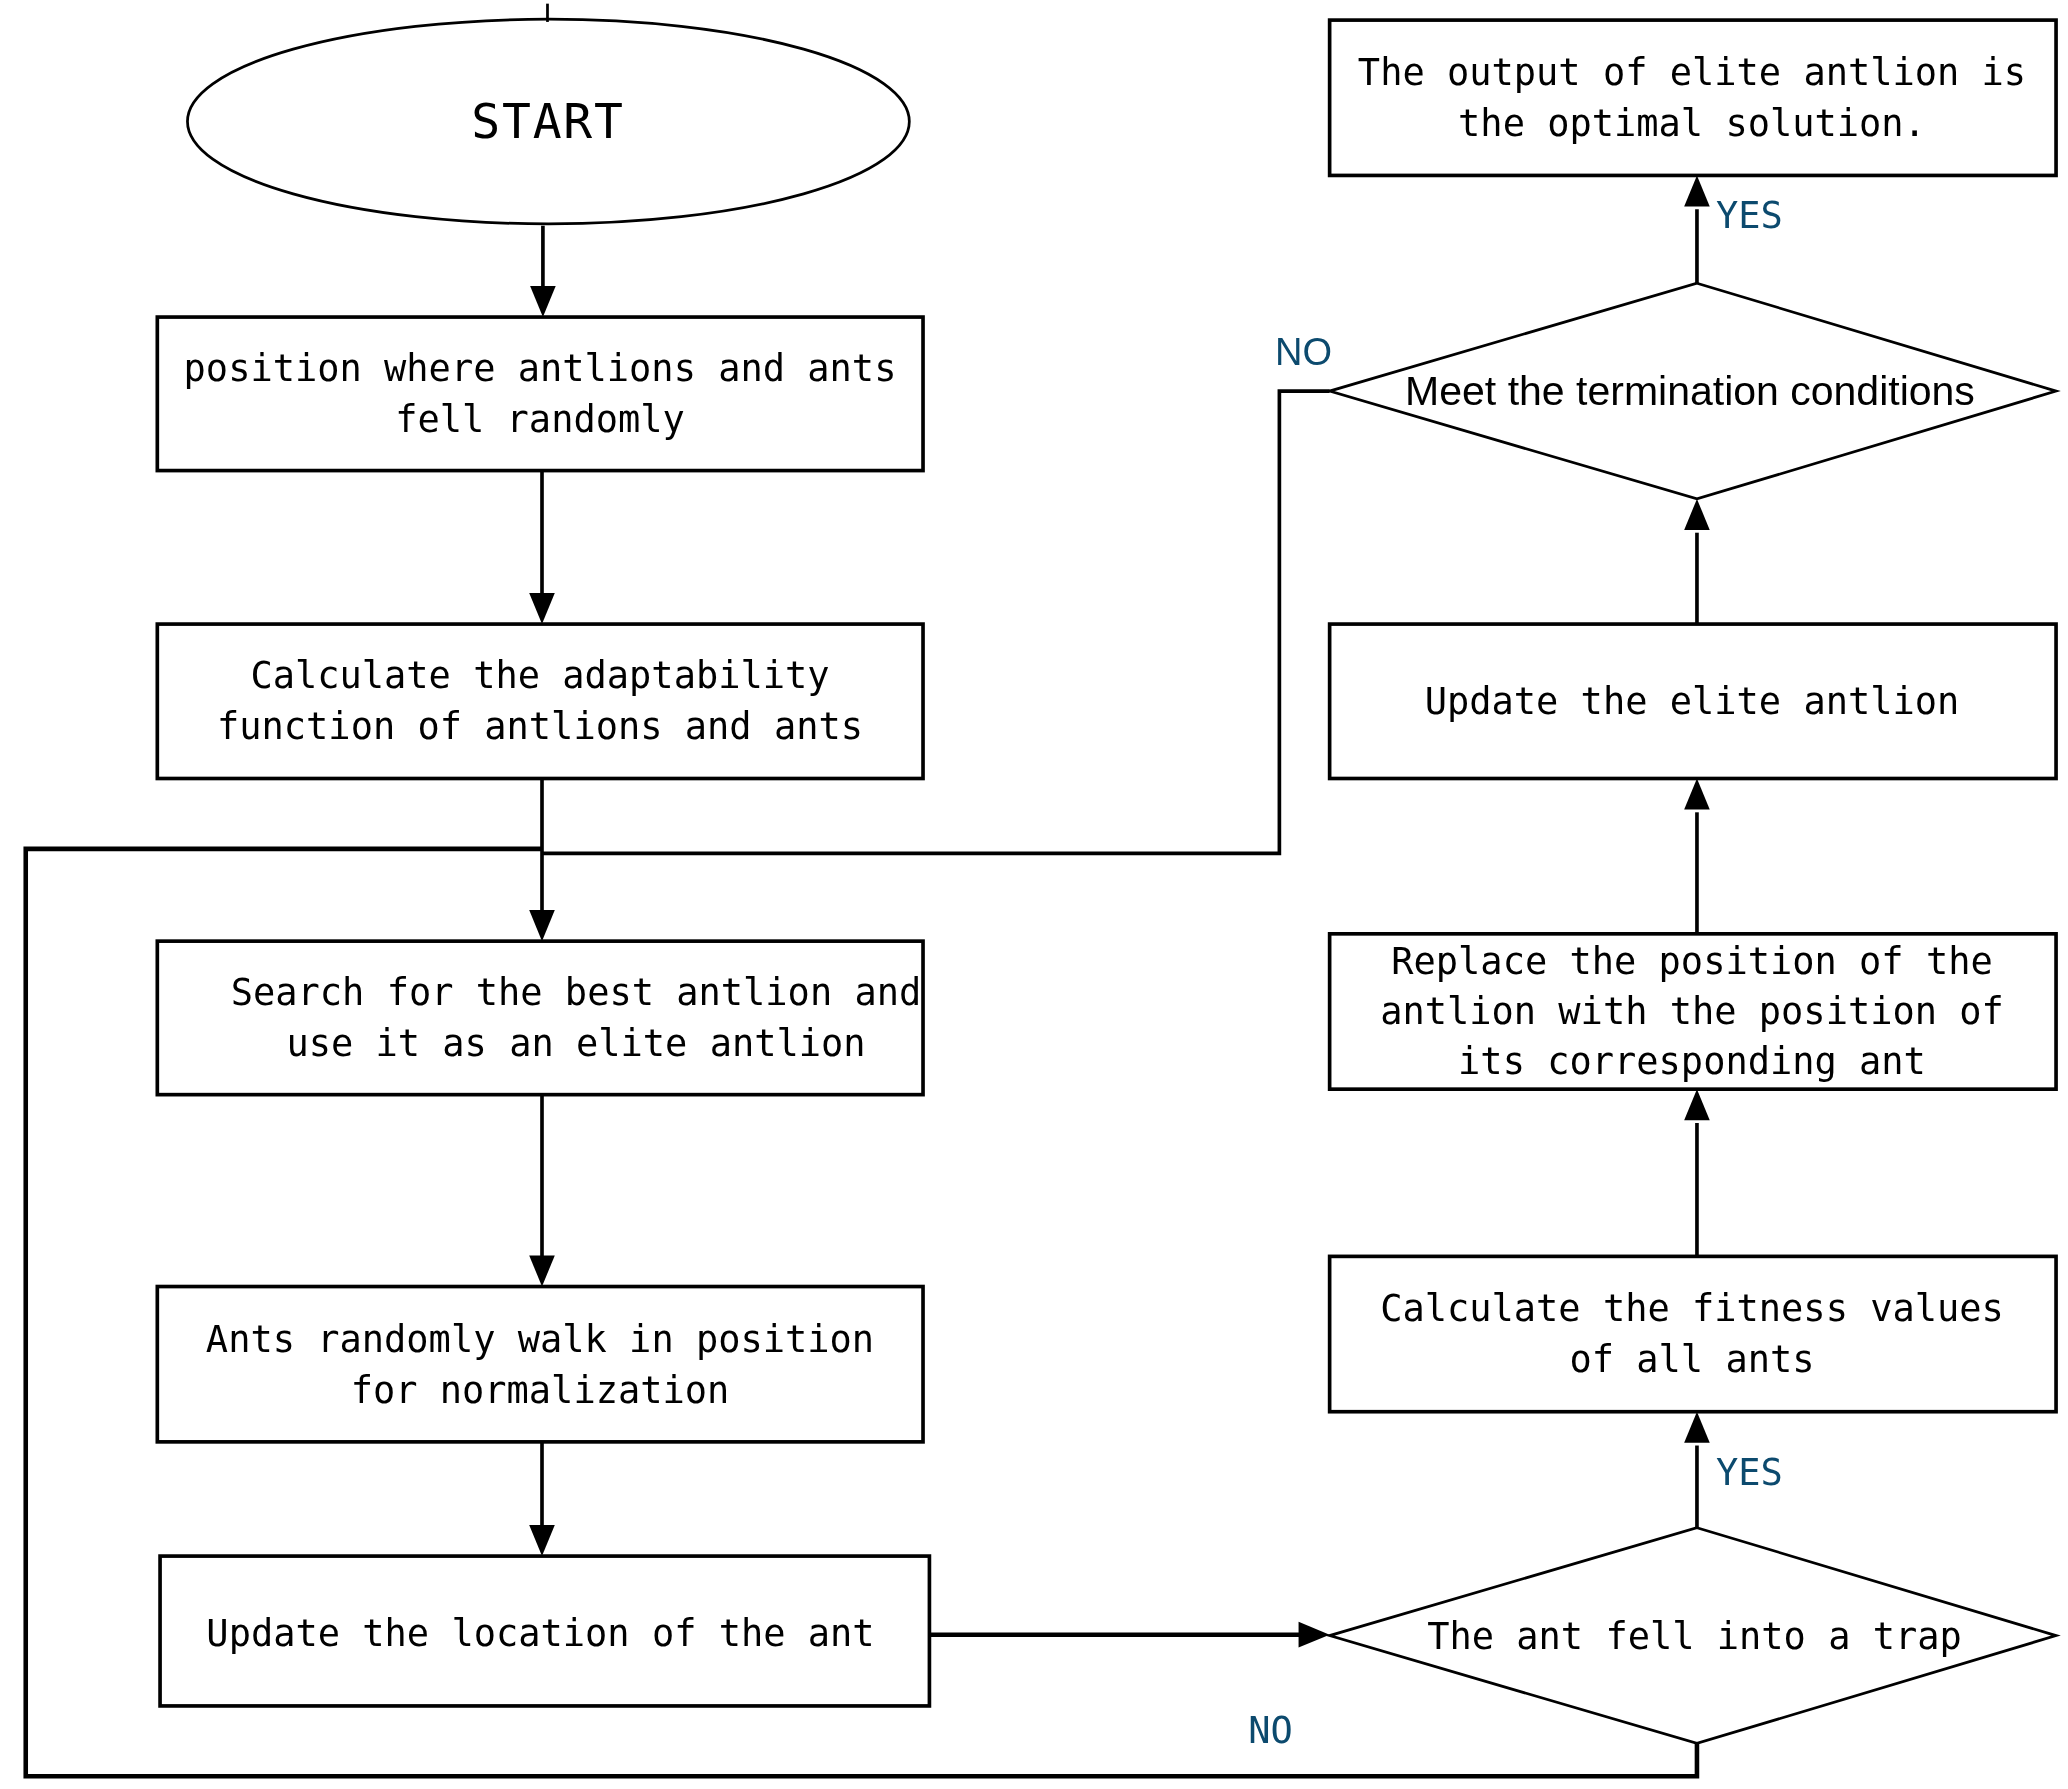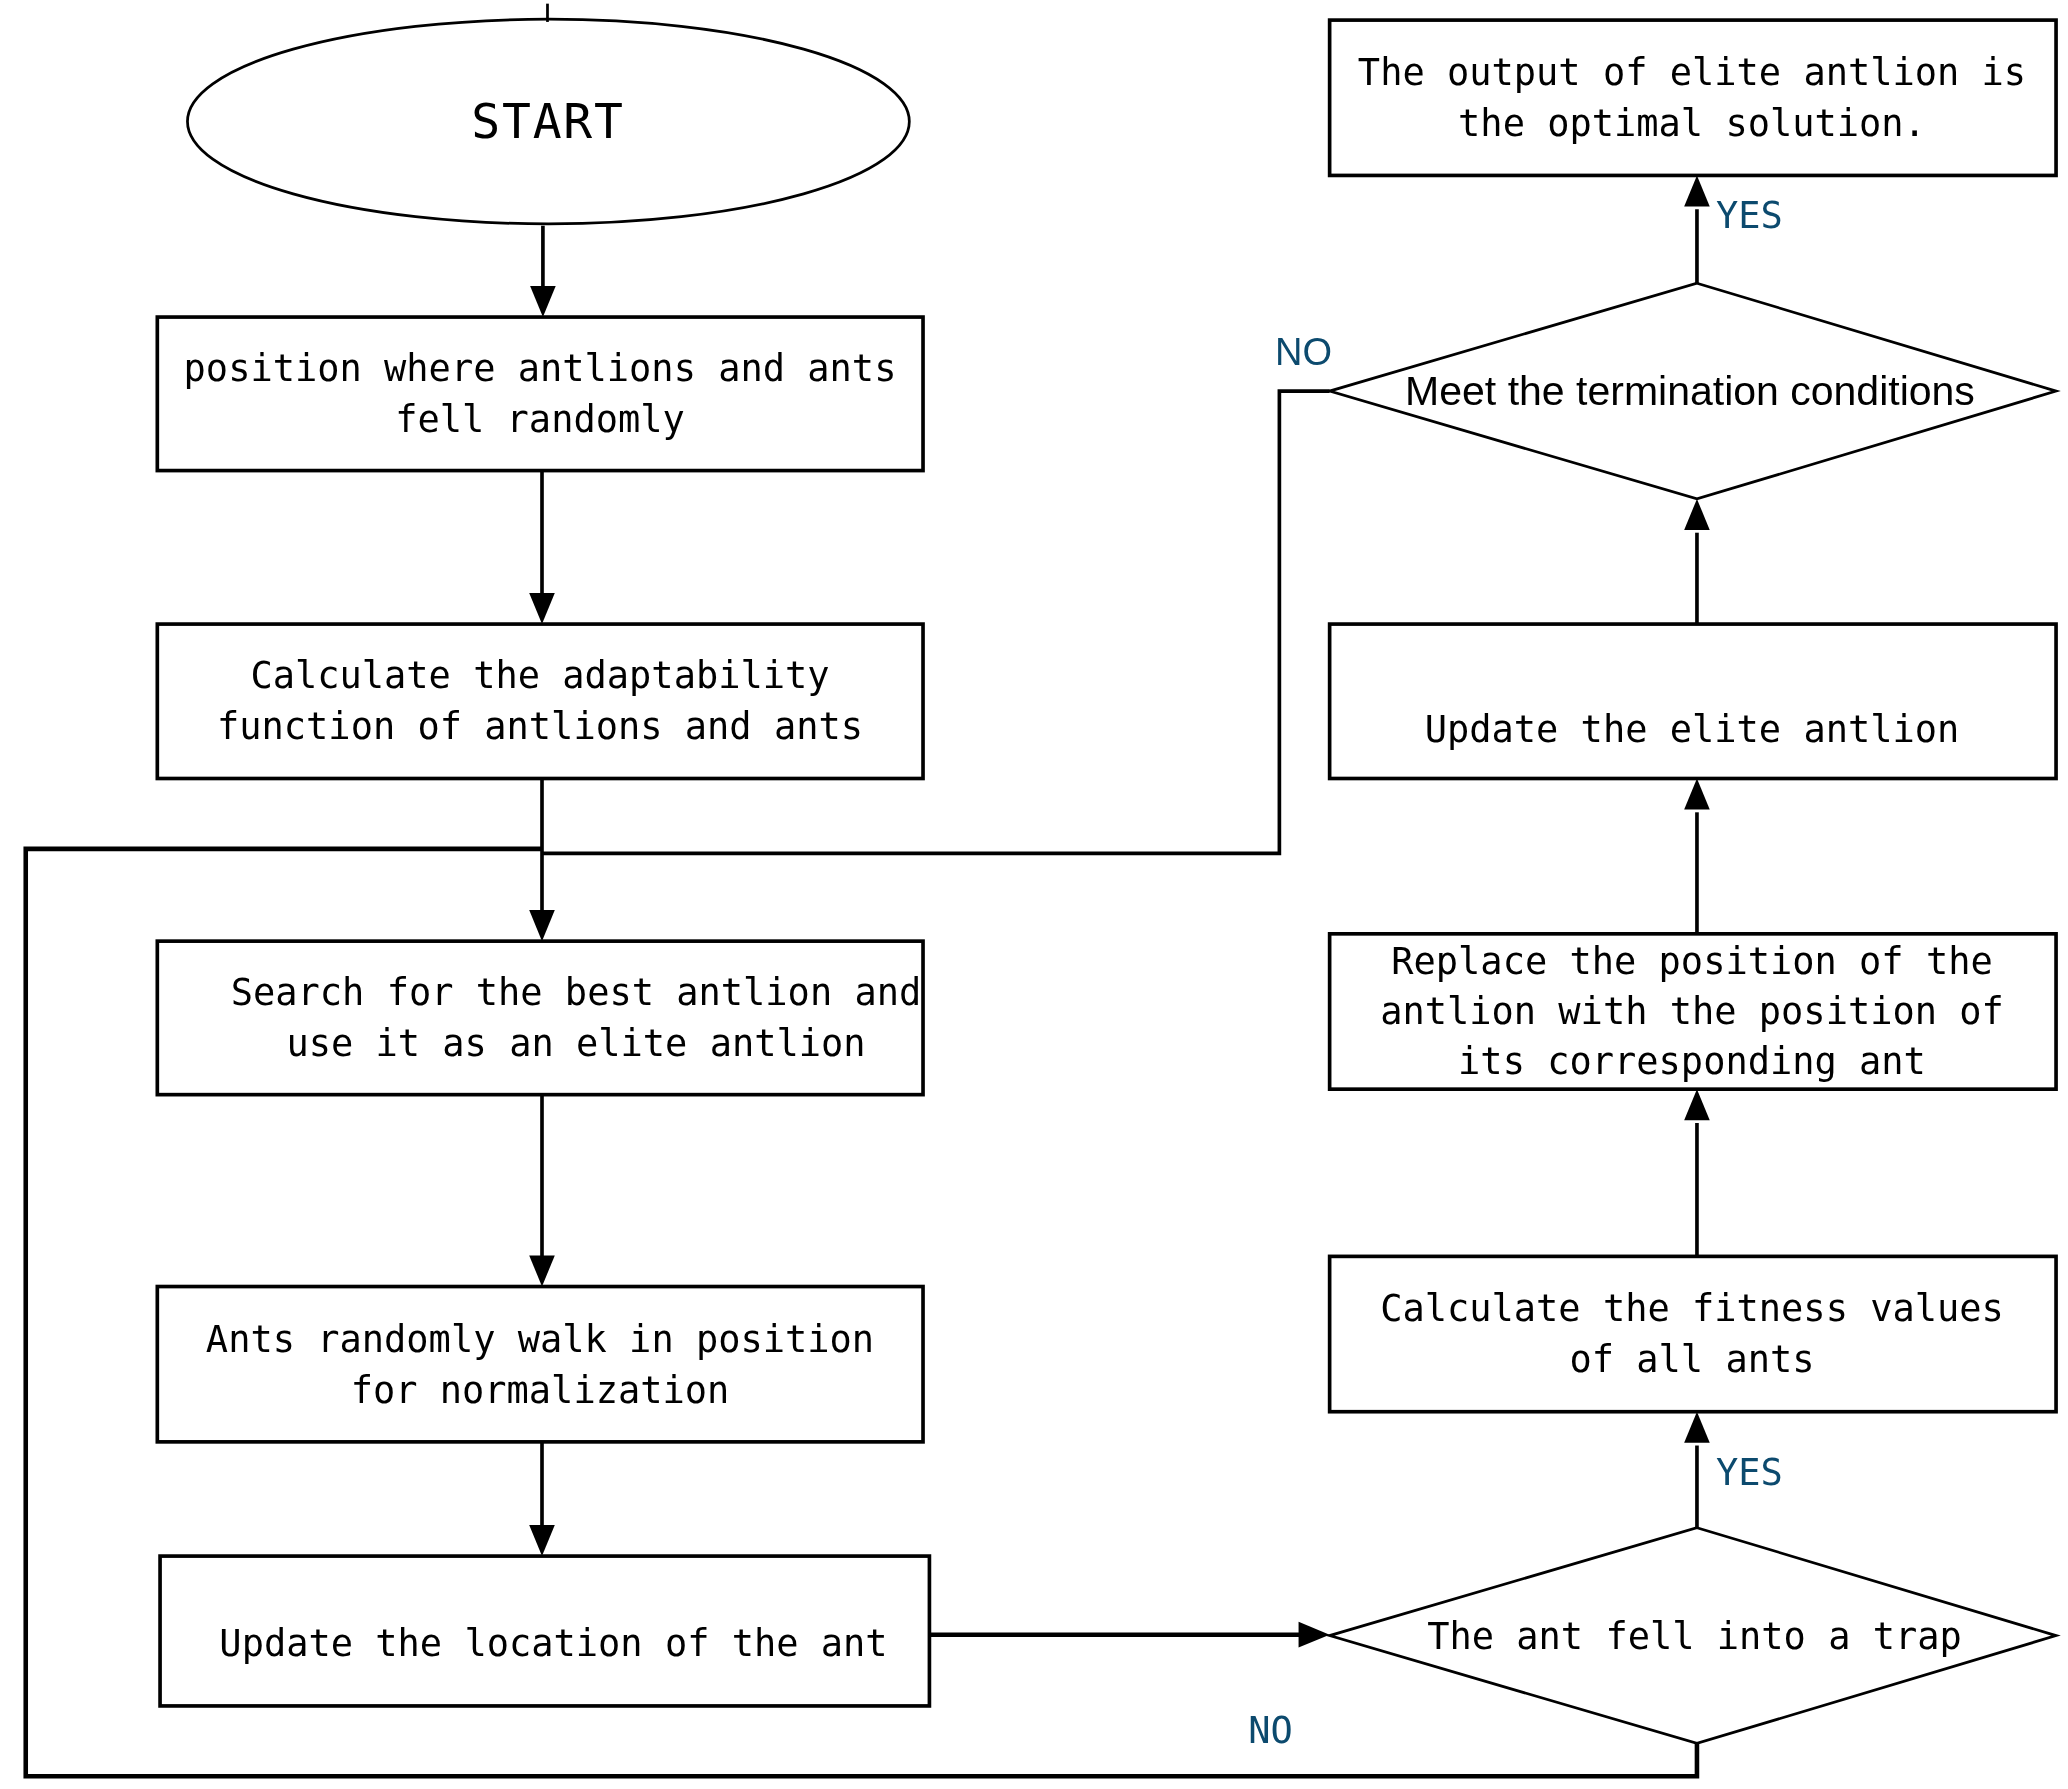--- a/index.html
+++ b/index.html
@@ -118,40 +118,40 @@
   <div class="node-text" style="left:157px;top:941px;width:766px;height:154px;padding-left:36px;">
     <div>Search for the best antlion and</div>
     <div>use it as an elite antlion</div>
   </div>
 
   <div class="node-text" style="left:157px;top:1287px;width:766px;height:155px;">
     <div>Ants randomly walk in position</div>
     <div>for normalization</div>
   </div>
 
-  <div class="node-text" style="left:169px;top:1556px;width:769px;height:154px;margin-top:10px;">
+  <div class="node-text" style="left:156px;top:1556px;width:769px;height:154px;">
     <div>Update the location of the ant</div>
   </div>
 
   <div class="node-text" style="left:1361px;top:1528px;width:667px;height:216px;">
     <div>The ant fell into a trap</div>
   </div>
 
   <div class="node-text" style="left:1329px;top:1256px;width:726px;height:155px;">
     <div>Calculate the fitness values</div>
     <div>of all ants</div>
   </div>
 
   <div class="node-text" style="left:1329px;top:934px;width:726px;height:155px;line-height:50px;">
     <div>Replace the position of the</div>
     <div>antlion with the position of</div>
     <div>its corresponding ant</div>
   </div>
 
-  <div class="node-text" style="left:1329px;top:624px;width:726px;height:154px;margin-top:28px;">
+  <div class="node-text" style="left:1329px;top:624px;width:726px;height:154px;">
     <div>Update the elite antlion</div>
   </div>
 
   <div class="node-text term-text" style="left:1352px;top:283px;width:676px;height:216px;">
     <div>Meet the termination conditions</div>
   </div>
 
   <div class="node-text" style="left:1329px;top:20px;width:726px;height:155px;">
     <div>The output of elite antlion is</div>
     <div>the optimal solution.</div>

